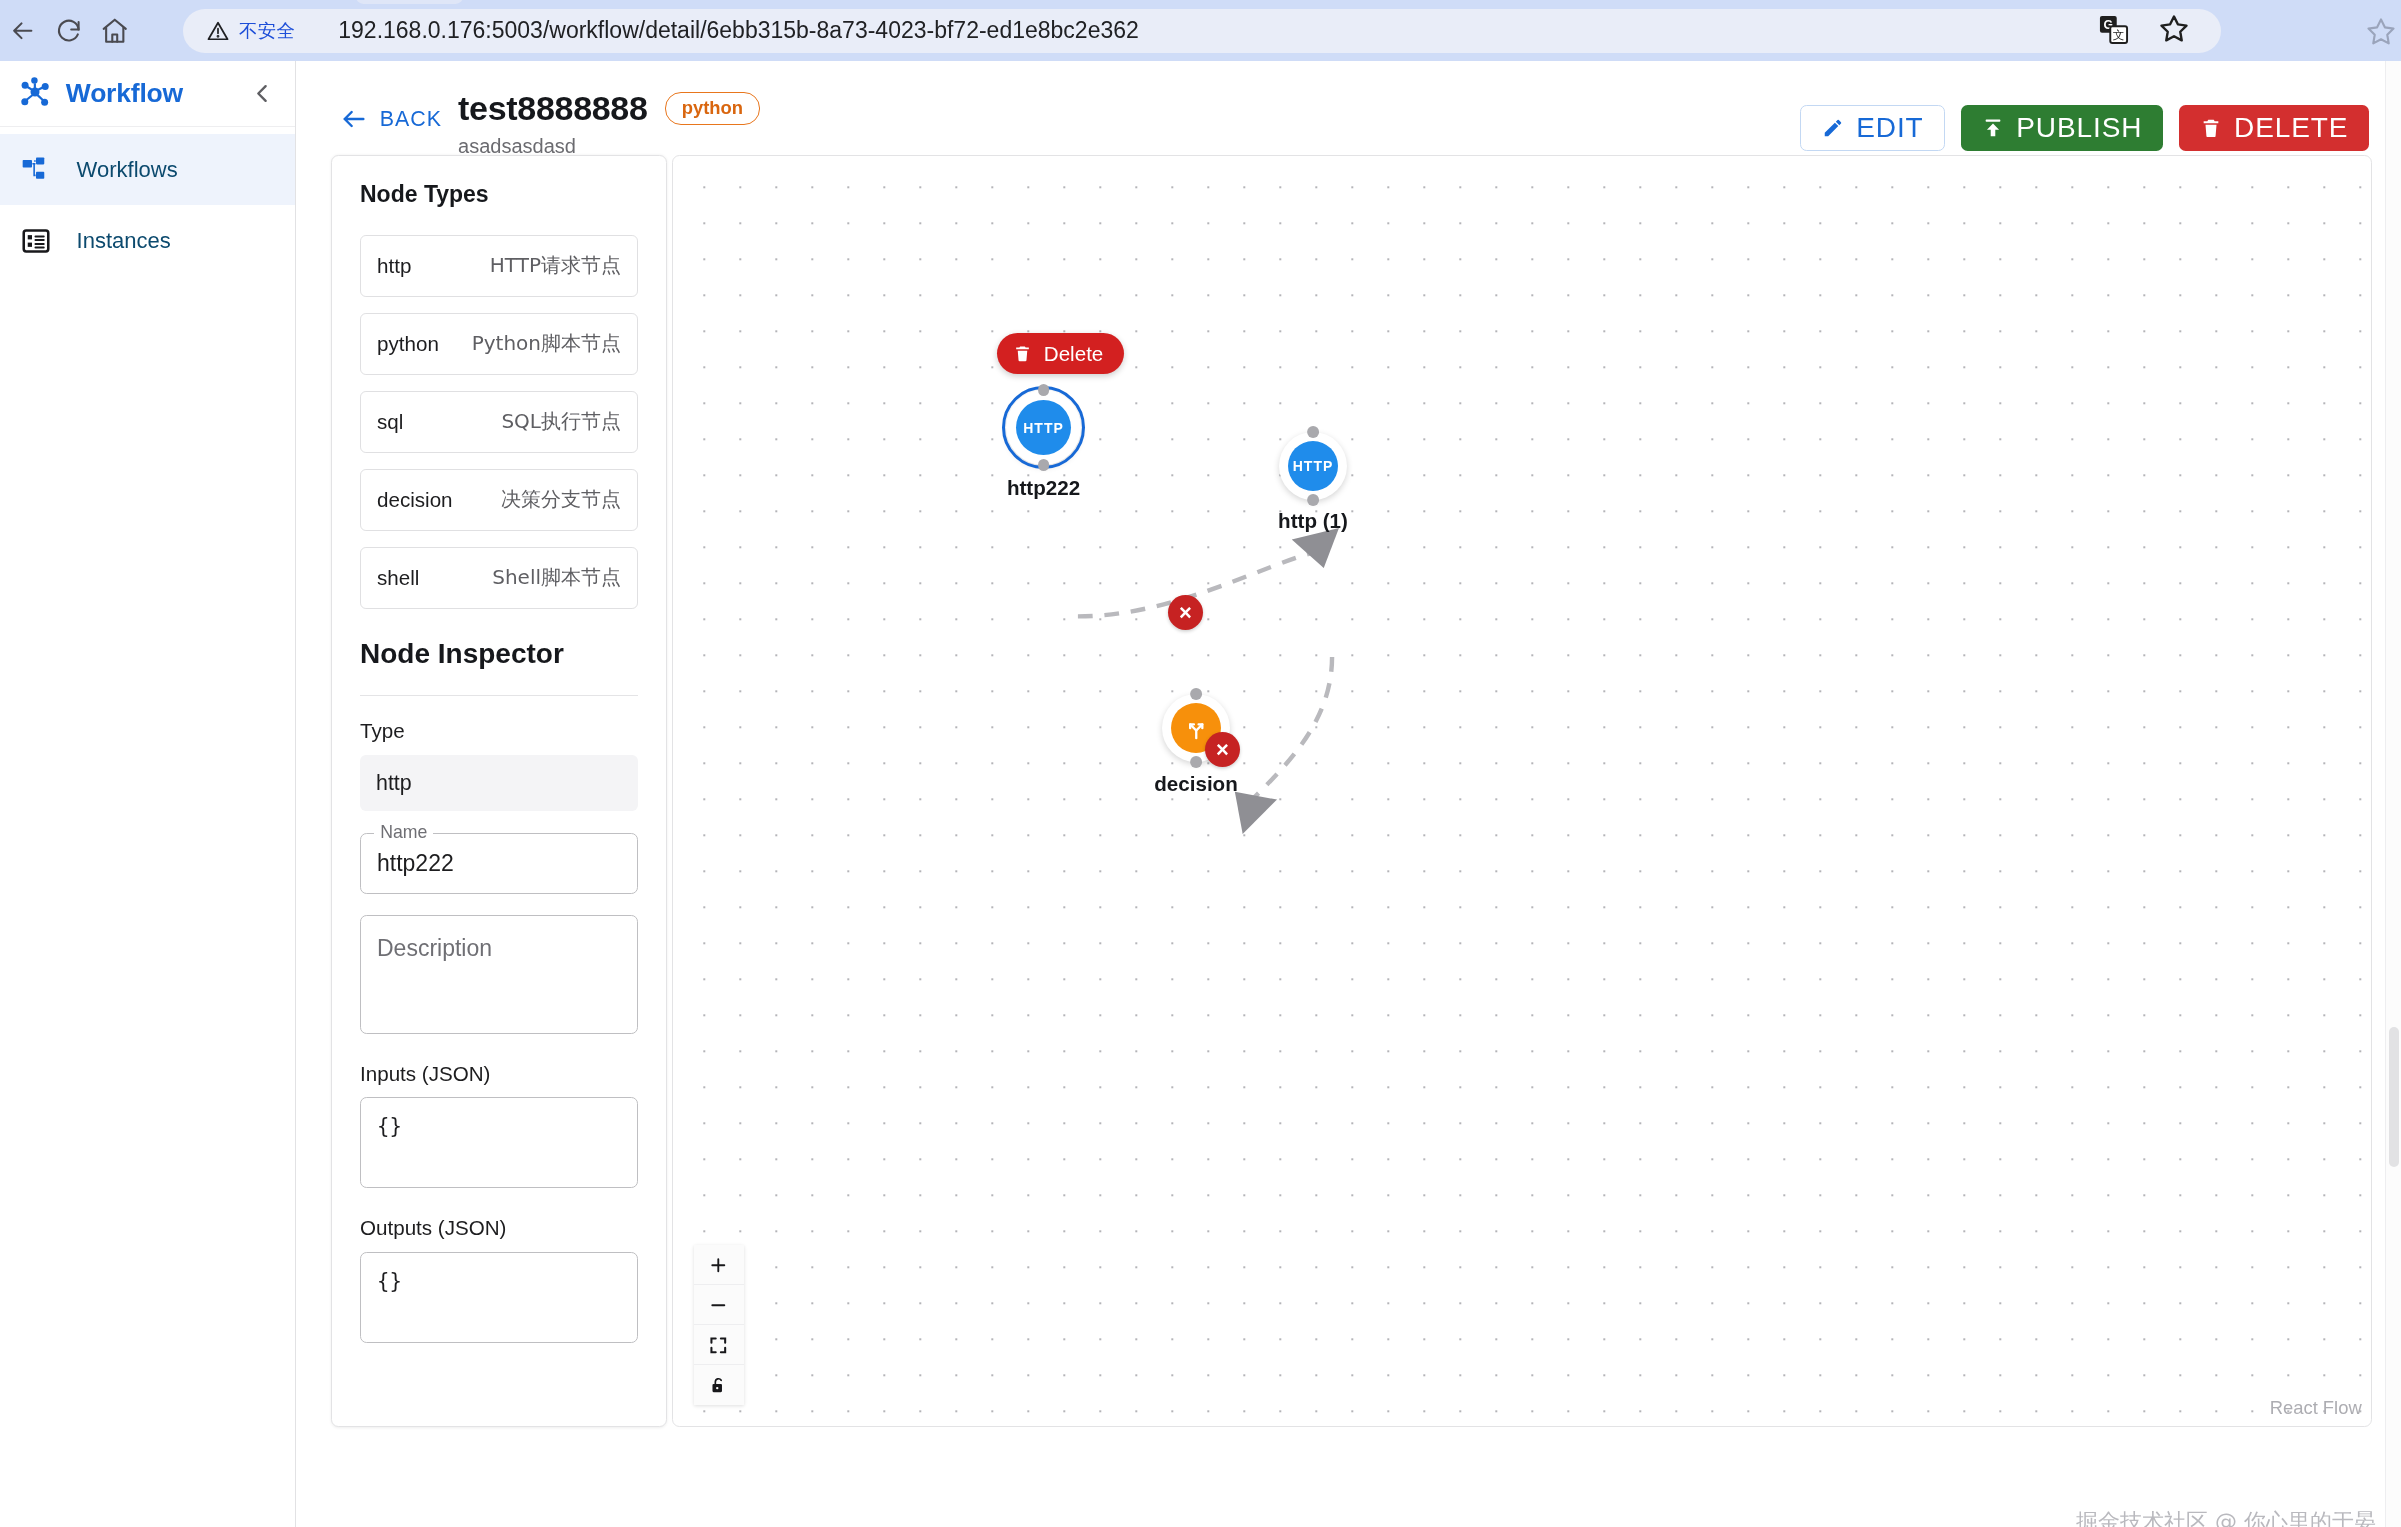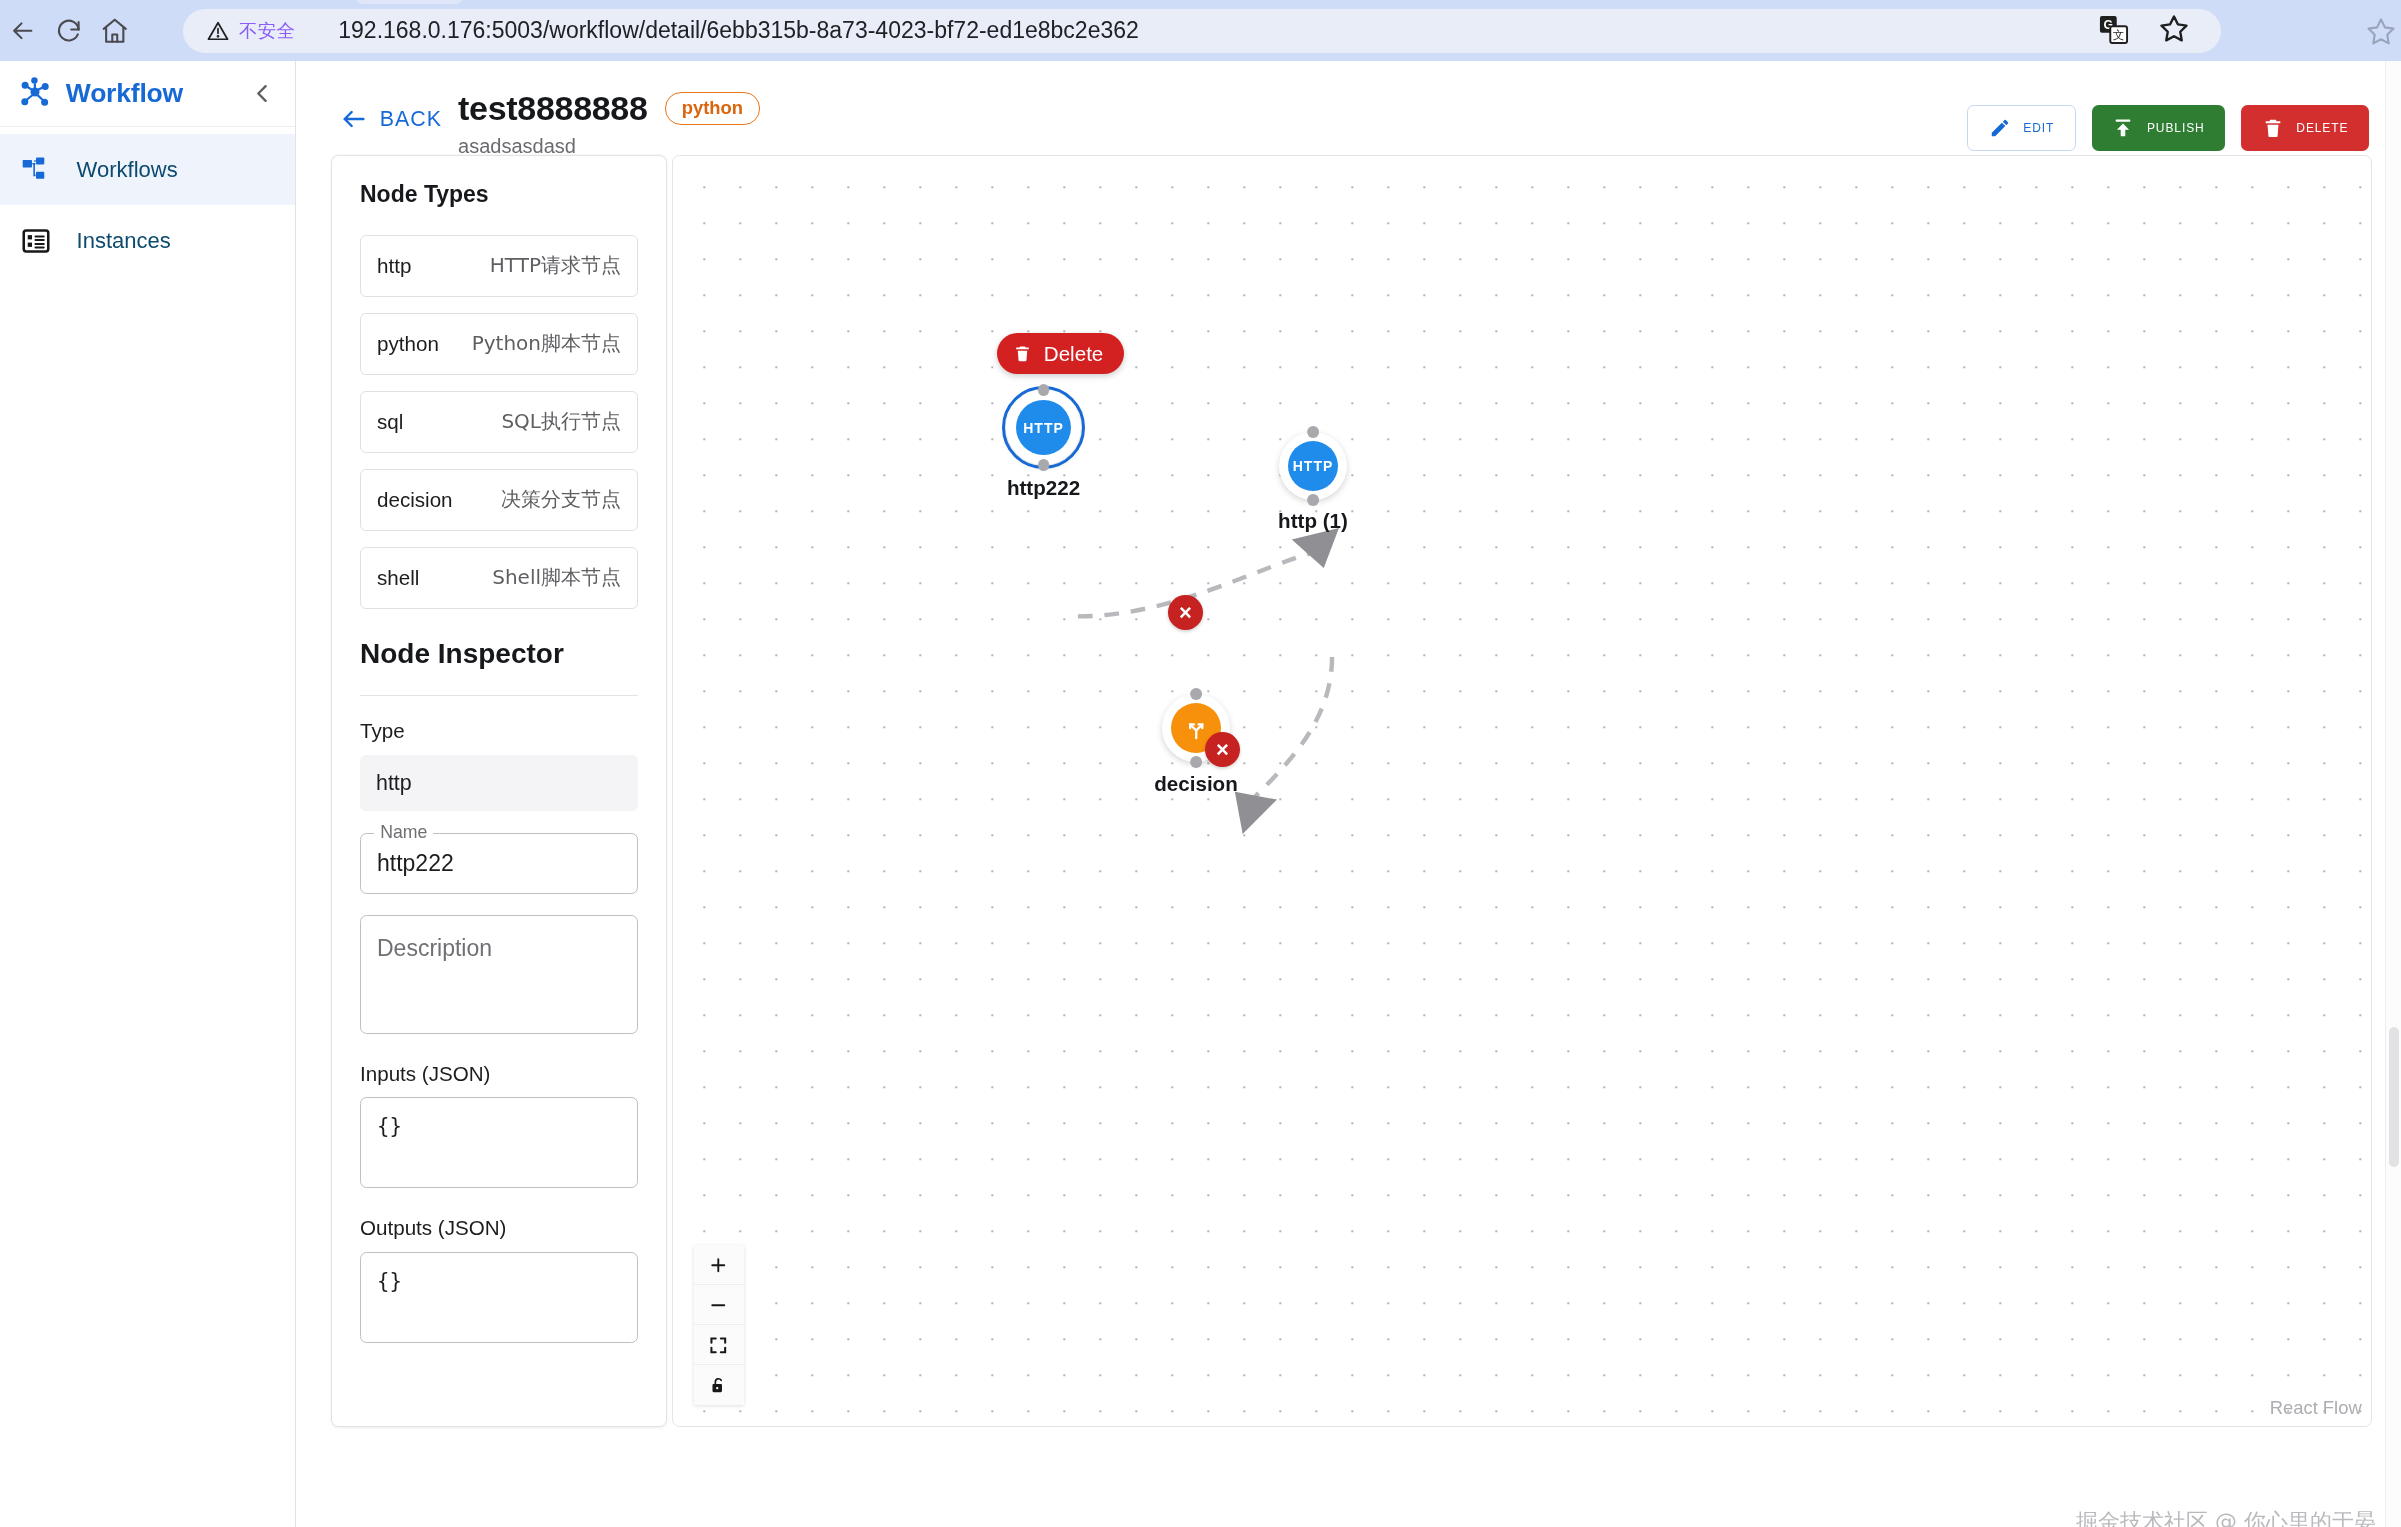--- a/index.html
+++ b/index.html
@@ -33,21 +33,21 @@
   .omnibox {
     position: absolute; left: 183px; top: 8.8px;
     width: 2038px; height: 44px;
     background: #e9edf8;
     border-radius: 22px;
     display: flex; align-items: center;
   }
   .omni-warn-icon { margin-left: 23.6px; display:flex; align-items:center; color:#202124; }
   .omni-warn-text {
     margin-left: 10.3px;
-    font-size: 18.4px; color: #8b5cf6; letter-spacing: 0.4px;
+    font-size: 18.4px; color: #1d4ed8; letter-spacing: 0.4px;
     font-family: Liberation Serif, serif;
   }
   .omni-url {
     margin-left: 43px;
     font-size: 23px; color: #202124;
     font-family: "Liberation Sans", sans-serif;
     white-space: nowrap;
   }
   .omni-actions {
     position: absolute; right: 31px; top: 0; height: 44px;
@@ -122,21 +122,21 @@
     font-size: 18.4px; font-weight: bold;
   }
   .page-subtitle { font-size: 20px; color: #6b6b70; margin-top: 7.4px; }
   .header-actions {
     margin-left: auto; display: flex; gap: 16px; align-items: center; margin-top: 16px;
   }
   .btn {
     height: 46px; border-radius: 6.6px;
     display: inline-flex; align-items: center; gap: 12.5px;
     padding: 0 20.6px;
-    font-size: 12px; font-weight: 500; letter-spacing: 0.9px;
+    font-size: 28px; font-weight: 500; letter-spacing: 0.9px;
     border: none; cursor: pointer;
   }
   .btn-edit { background: #fff; color: #1769d6; border: 1.5px solid #c3d8f3; }
   .btn-publish { background: #2e7d32; color: #fff; }
   .btn-delete { background: #d32f2f; color: #fff; }
 
   
   .content {
     display: flex; gap: 5px;
     padding: 0 29.5px 0 35px;

